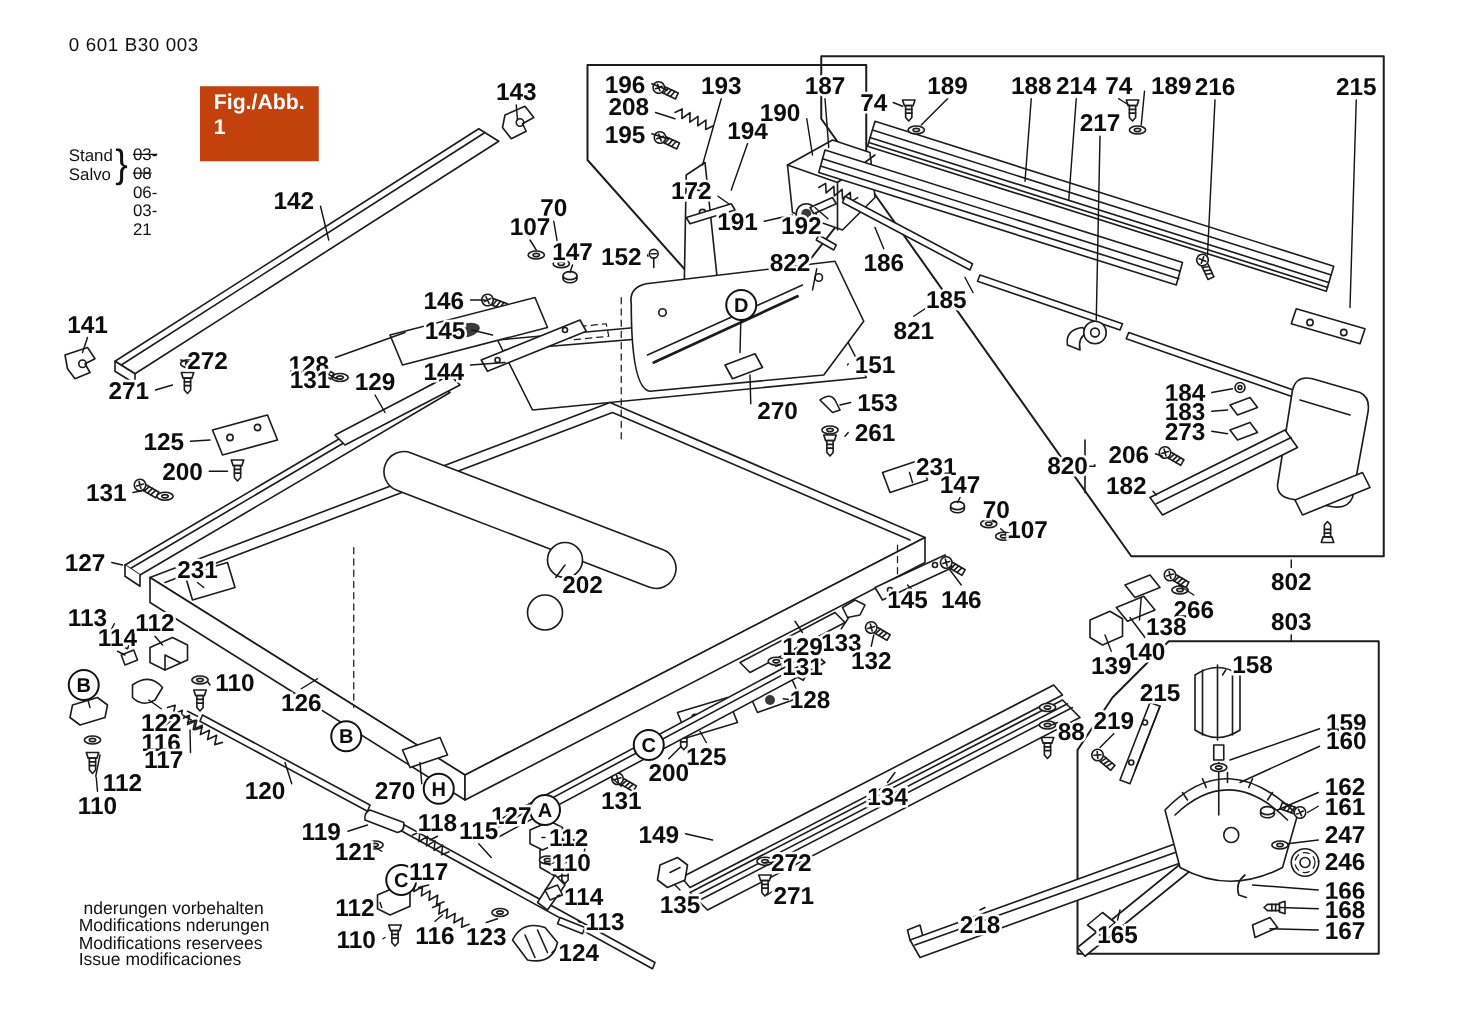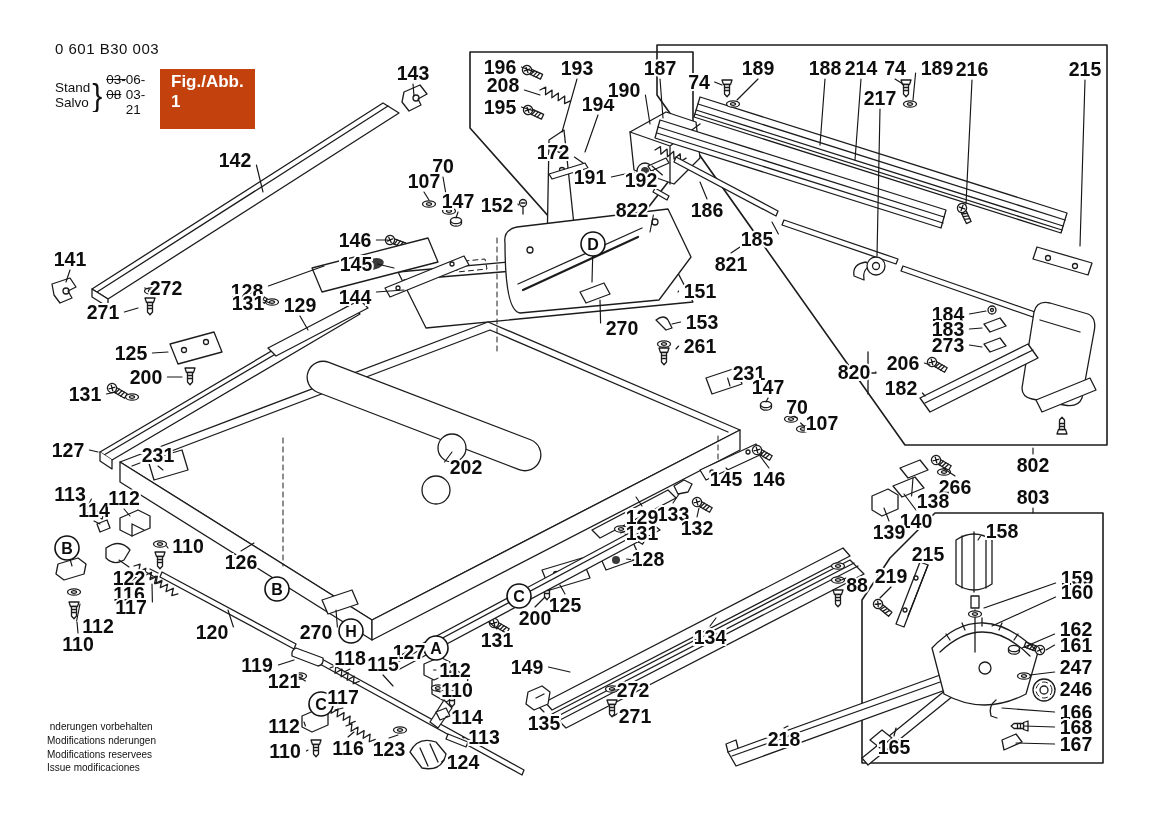--- a/index.html
+++ b/index.html
@@ -12,29 +12,29 @@
   #diagram .dk{fill:#3a3a3a;stroke:none;}
   #diagram .thick{stroke-width:2.2;}
   #diagram .frame{stroke-width:1.6;}
   #diagram .dash{stroke-dasharray:5 4;stroke-width:1;}
   #diagram .leader{stroke:#151515;stroke-width:1.15;}
   #diagram text.part-num{font:700 19.5px "Liberation Sans",sans-serif;fill:#0d0d0d;
       stroke:#ffffff;stroke-width:4px;paint-order:stroke;text-anchor:middle;}
   #diagram circle.cl{fill:#ffffff;stroke:#111;stroke-width:1.6;}
   #diagram text.cl-t{font:700 16px "Liberation Sans",sans-serif;fill:#0d0d0d;stroke:none;text-anchor:middle;}
   .header{position:absolute;left:0;top:0;}
-  .part-number{position:absolute;left:55px;top:40px;font-size:15px;letter-spacing:.5px;white-space:pre;}
+  .part-number{position:absolute;left:55px;top:28px;font-size:15px;letter-spacing:.5px;white-space:pre;}
   .stand-issue{position:absolute;left:55px;top:72px;display:flex;align-items:center;font-size:13.5px;line-height:15px;}
   .si-labels{display:flex;flex-direction:column;}
   .brace{font-size:30px;font-weight:400;margin:0 4px 0 2px;transform:scaleY(1.05);}
-  .si-values{display:flex;flex-direction:row;}
+  .si-values{display:flex;flex-direction:column;margin-top:44px;}
   .struck{text-decoration:line-through;}
   .fig-badge{position:absolute;left:160px;top:69px;background:#c2410c;color:#fff;
              font-weight:700;font-size:17px;padding:3px 11px 17px 11px;}
-  .footer{position:absolute;left:47px;top:720px;font-size:10px;line-height:13.8px;}
+  .footer{position:absolute;left:63px;top:720px;font-size:14px;line-height:13.8px;}
   .footer div{white-space:pre;}
 </style>
 </head>
 <body>
 
 <div class="canvas">
 
   <svg id="diagram" viewBox="0 0 1169 826">
     <defs>
       <g id="def-screw">

